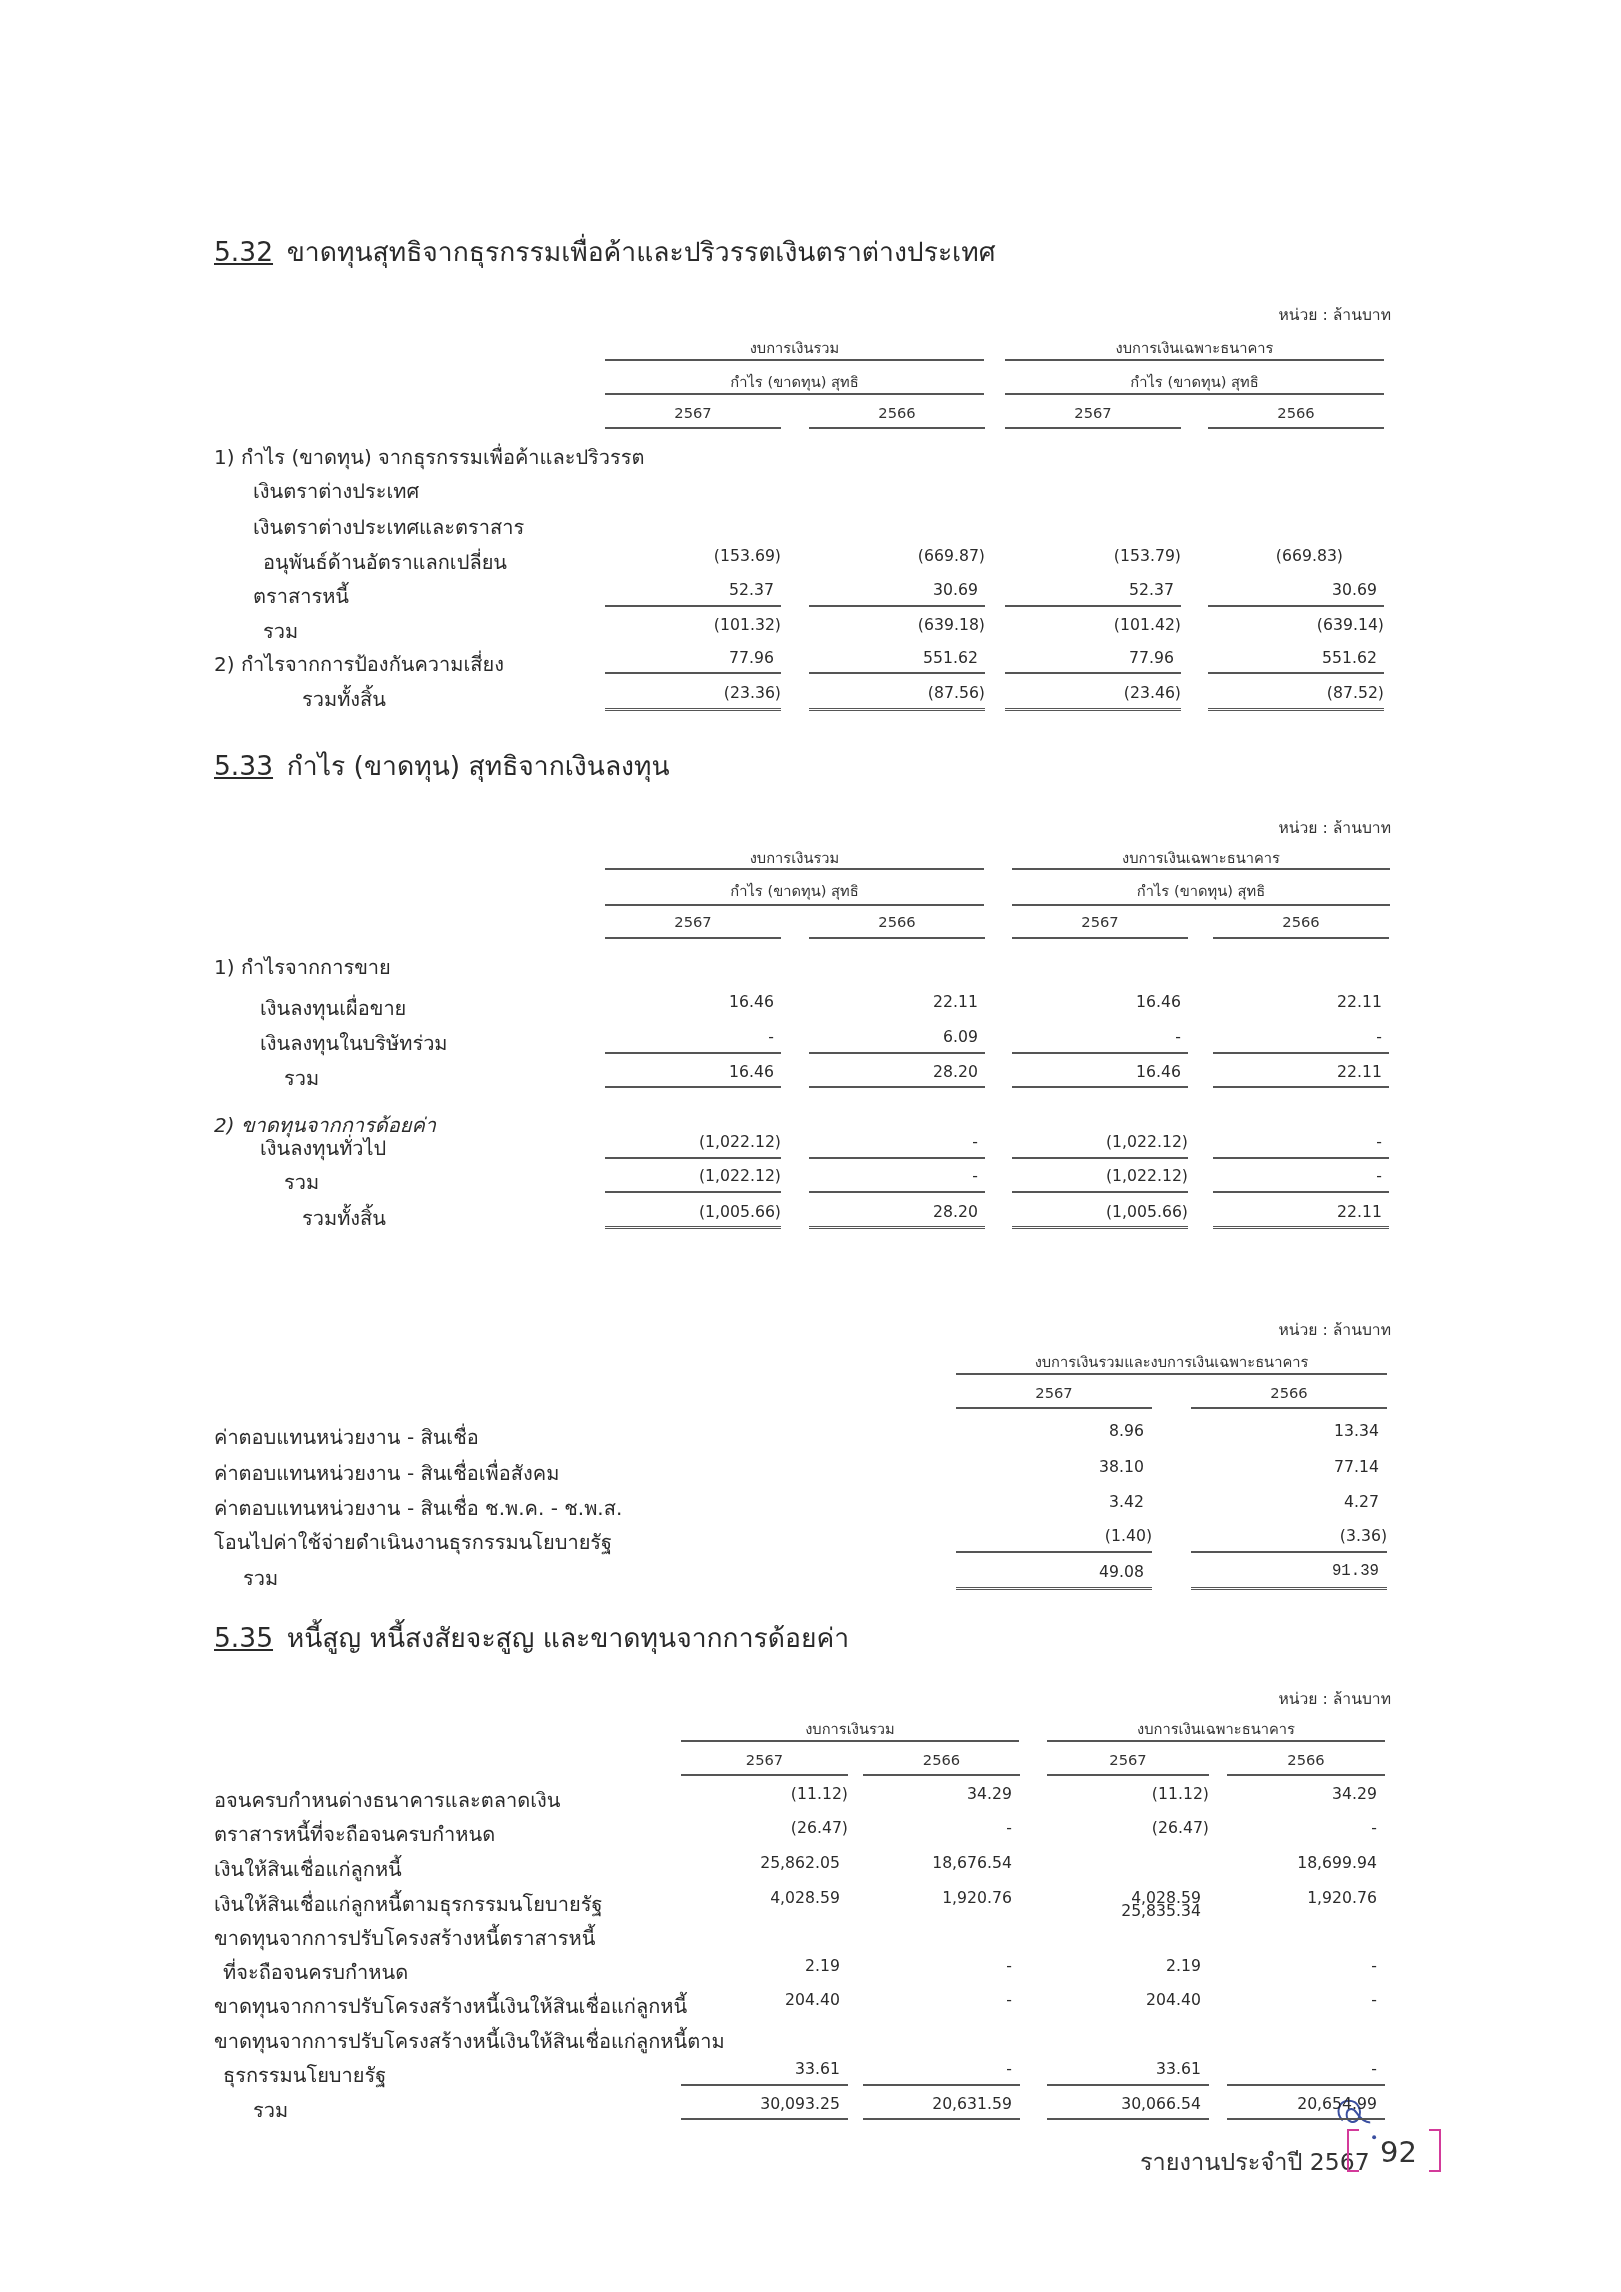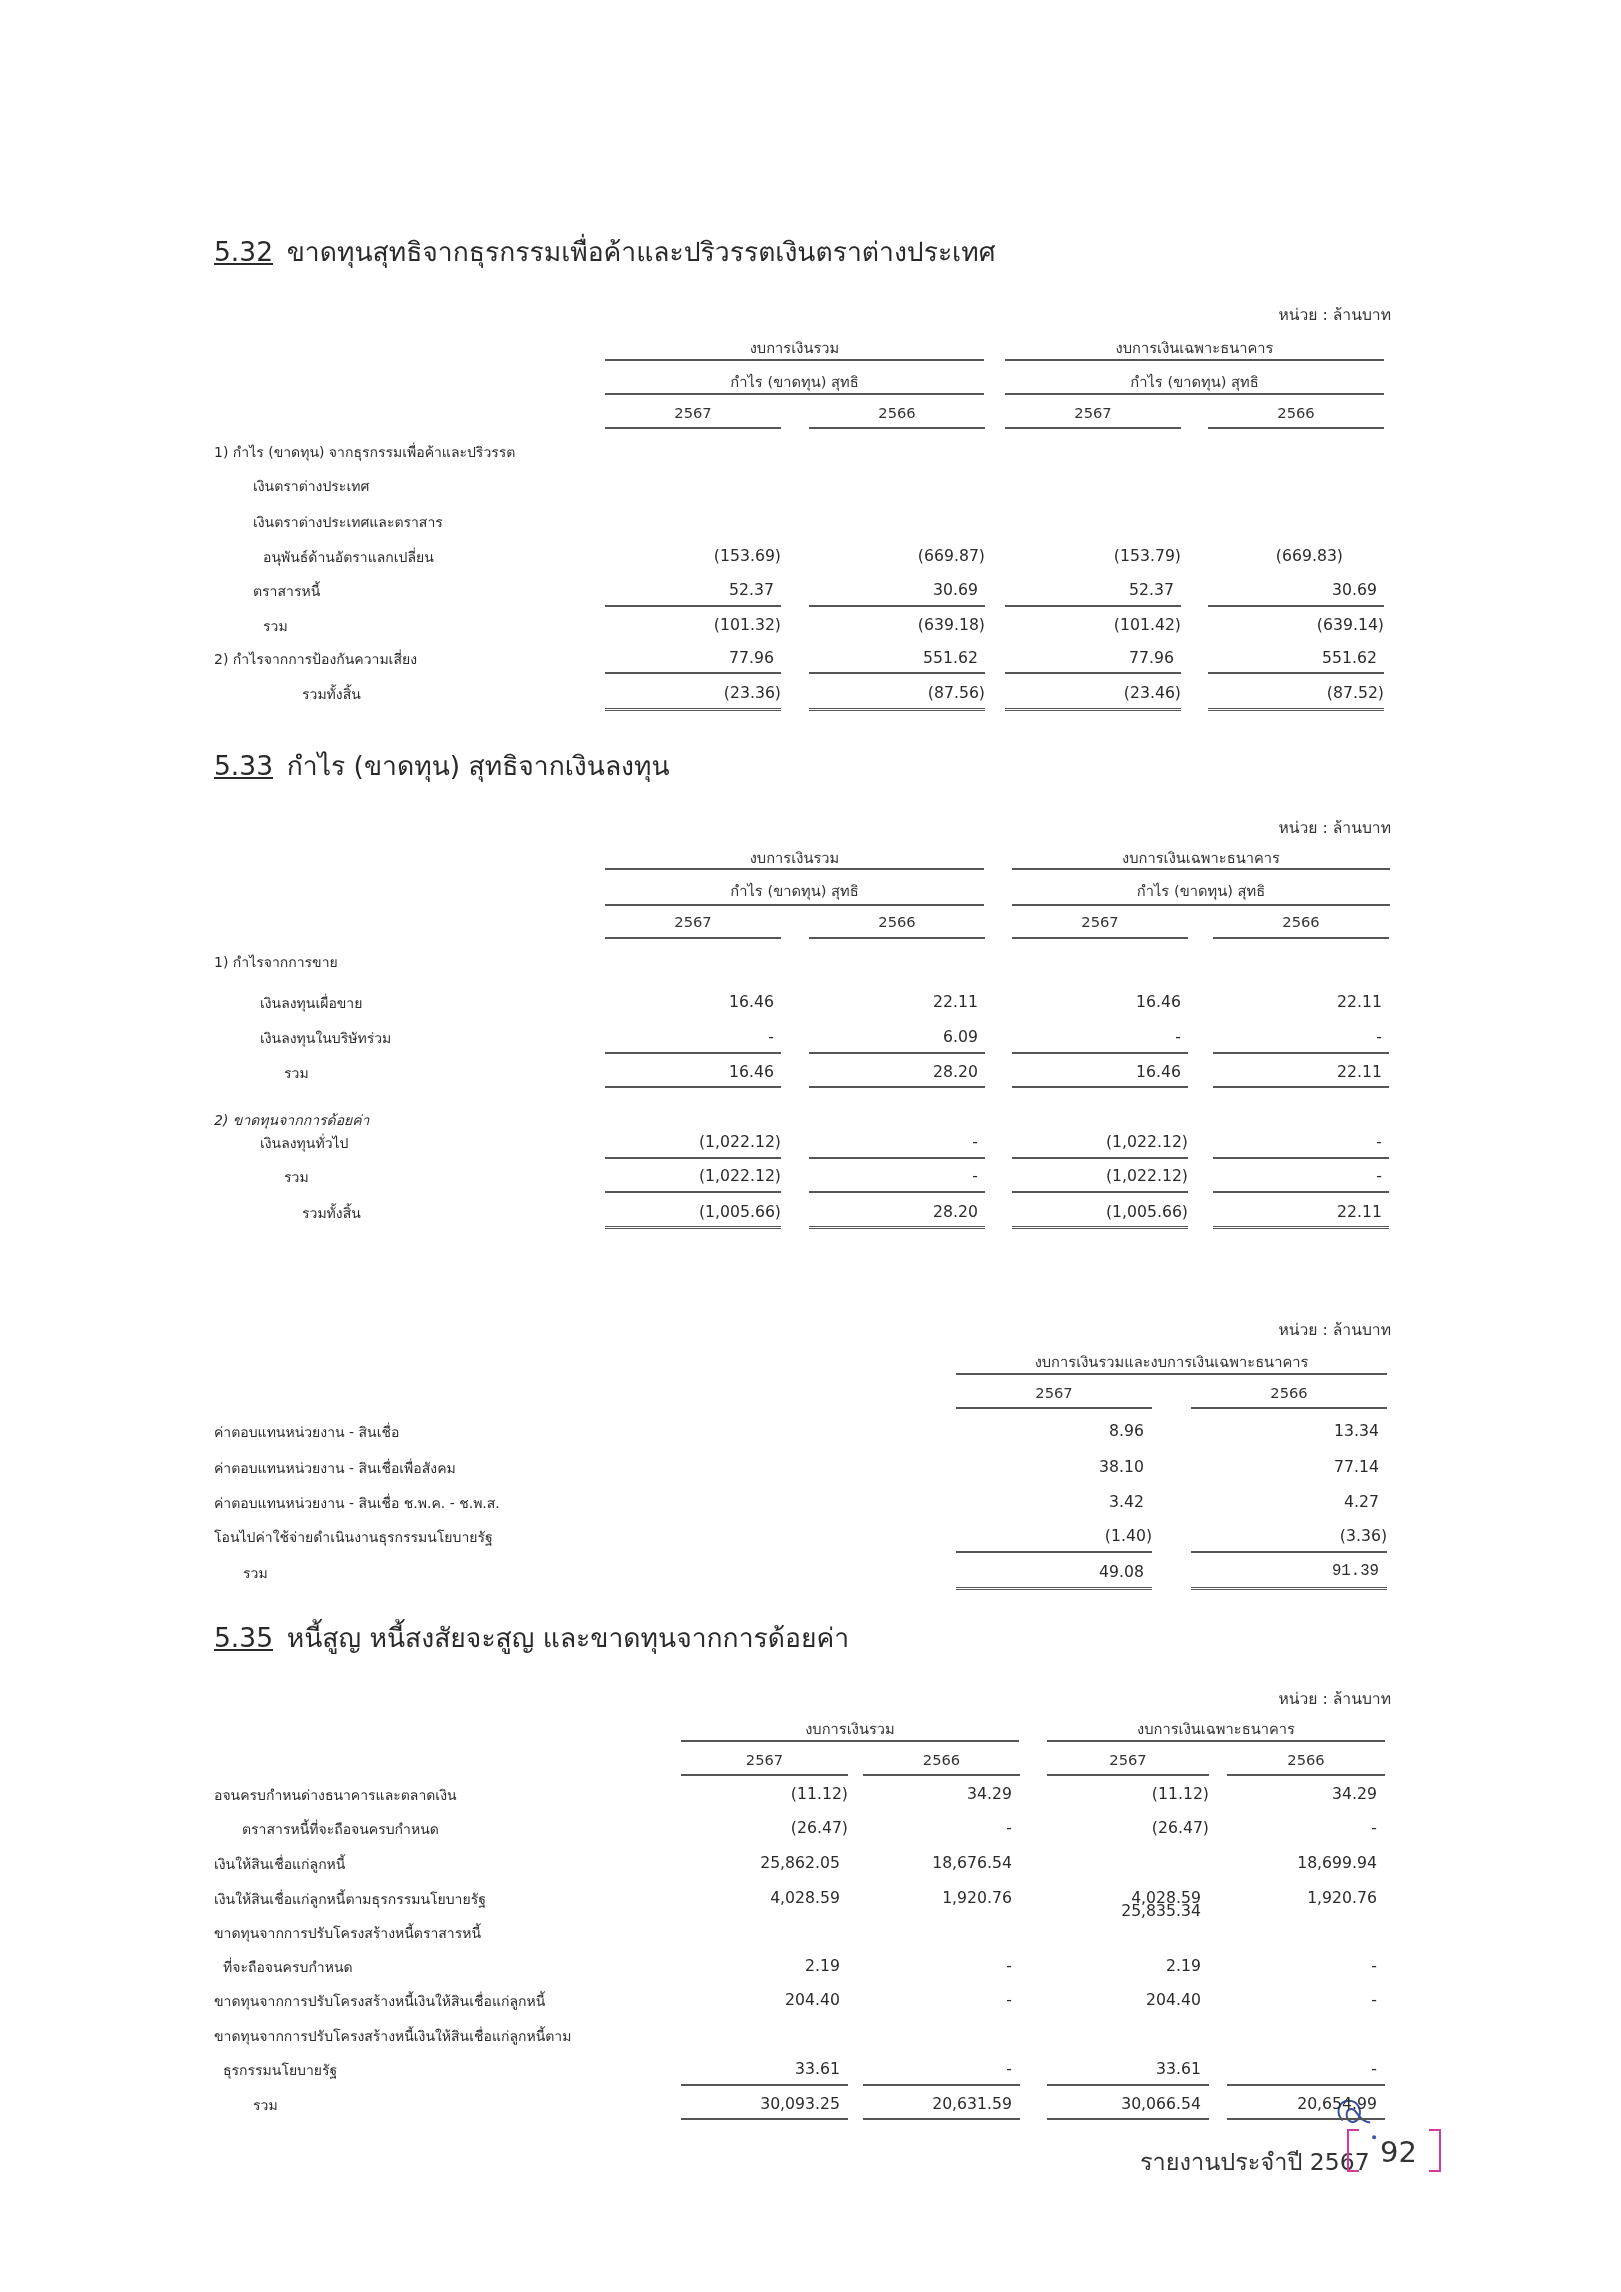--- a/index.html
+++ b/index.html
@@ -5,21 +5,21 @@
   html, body { margin: 0; padding: 0; background: #ffffff; }
   body { width: 1621px; height: 2293px; position: relative; overflow: hidden;
          font-family: "DejaVu Sans", sans-serif; color: #2b2b2b; }
   .page { position: absolute; left: 0; top: 0; width: 1621px; height: 2293px; }
   .sec-title { position: absolute; left: 214px; font-size: 26.5px; color: #2a2a2a; white-space: nowrap; }
   .sec-title .num { margin-right: 13.7px; text-decoration: underline; }
   .unit { position: absolute; right: 230px; font-size: 15.7px; color: #333; white-space: nowrap; }
   .hdr { position: absolute; font-size: 14.7px; color: #333; text-align: center; white-space: nowrap; }
   .rule { position: absolute; height: 0; border-top: 2px solid #555; }
   .rule.dbl { border-top: 3.9px double #555; height: 0; }
-  .lbl { position: absolute; font-size: 14px; color: #2b2b2b; white-space: nowrap; }
+  .lbl { position: absolute; font-size: 20px; color: #2b2b2b; white-space: nowrap; }
   .val { position: absolute; font-size: 15.7px; color: #2b2b2b; text-align: right; white-space: nowrap; }
   .footer-text { position: absolute; left: 1140px; top: 2143px; font-size: 23.5px; color: #333; white-space: nowrap; }
   .bracket { position: absolute; top: 2129px; width: 9.8px; height: 39px; border: 2px solid #d33a9a; }
   .bracket.l { left: 1347px; border-right: none; }
   .bracket.r { left: 1429px; border-left: none; }
   .pageno { position: absolute; left: 1372px; top: 2135px; width: 53px; text-align: center; font-size: 29px; color: #333; }
   .sig { position: absolute; left: 1325px; top: 2093px; }
 </style>
 </head>
 <body>
@@ -240,21 +240,21 @@
     <div class="rule" style="left: 863px; width: 157px; top: 1774px;"></div>
     <div class="hdr" style="left: 1047px; width: 162px; top: 1751px;">2567</div>
     <div class="rule" style="left: 1047px; width: 162px; top: 1774px;"></div>
     <div class="hdr" style="left: 1227px; width: 158px; top: 1751px;">2566</div>
     <div class="rule" style="left: 1227px; width: 158px; top: 1774px;"></div>
     <div class="lbl" style="left: 214px; top: 1784px;">อจนครบกำหนด่างธนาคารและตลาดเงิน</div>
     <div class="val" style="left: 681px; width: 167px; top: 1784px;">(11.12)</div>
     <div class="val" style="left: 863px; width: 149px; top: 1784px;">34.29</div>
     <div class="val" style="left: 1047px; width: 162px; top: 1784px;">(11.12)</div>
     <div class="val" style="left: 1227px; width: 150px; top: 1784px;">34.29</div>
-    <div class="lbl" style="left: 214px; top: 1818px; margin-left: 28px;">ตราสารหนี้ที่จะถือจนครบกำหนด</div>
+    <div class="lbl" style="left: 214px; top: 1818px;">ตราสารหนี้ที่จะถือจนครบกำหนด</div>
     <div class="val" style="left: 681px; width: 167px; top: 1818px;">(26.47)</div>
     <div class="val" style="left: 863px; width: 149px; top: 1818px;">-</div>
     <div class="val" style="left: 1047px; width: 162px; top: 1818px;">(26.47)</div>
     <div class="val" style="left: 1227px; width: 150px; top: 1818px;">-</div>
     <div class="lbl" style="left: 214px; top: 1853px;">เงินให้สินเชื่อแก่ลูกหนี้</div>
     <div class="val" style="left: 681px; width: 159px; top: 1853px;">25,862.05</div>
     <div class="val" style="left: 863px; width: 149px; top: 1853px;">18,676.54</div>
     <div class="val" style="left: 1047px; width: 154px; top: 1853px; margin-top: 48px;">25,835.34</div>
     <div class="val" style="left: 1227px; width: 150px; top: 1853px;">18,699.94</div>
     <div class="lbl" style="left: 214px; top: 1888px;">เงินให้สินเชื่อแก่ลูกหนี้ตามธุรกรรมนโยบายรัฐ</div>

